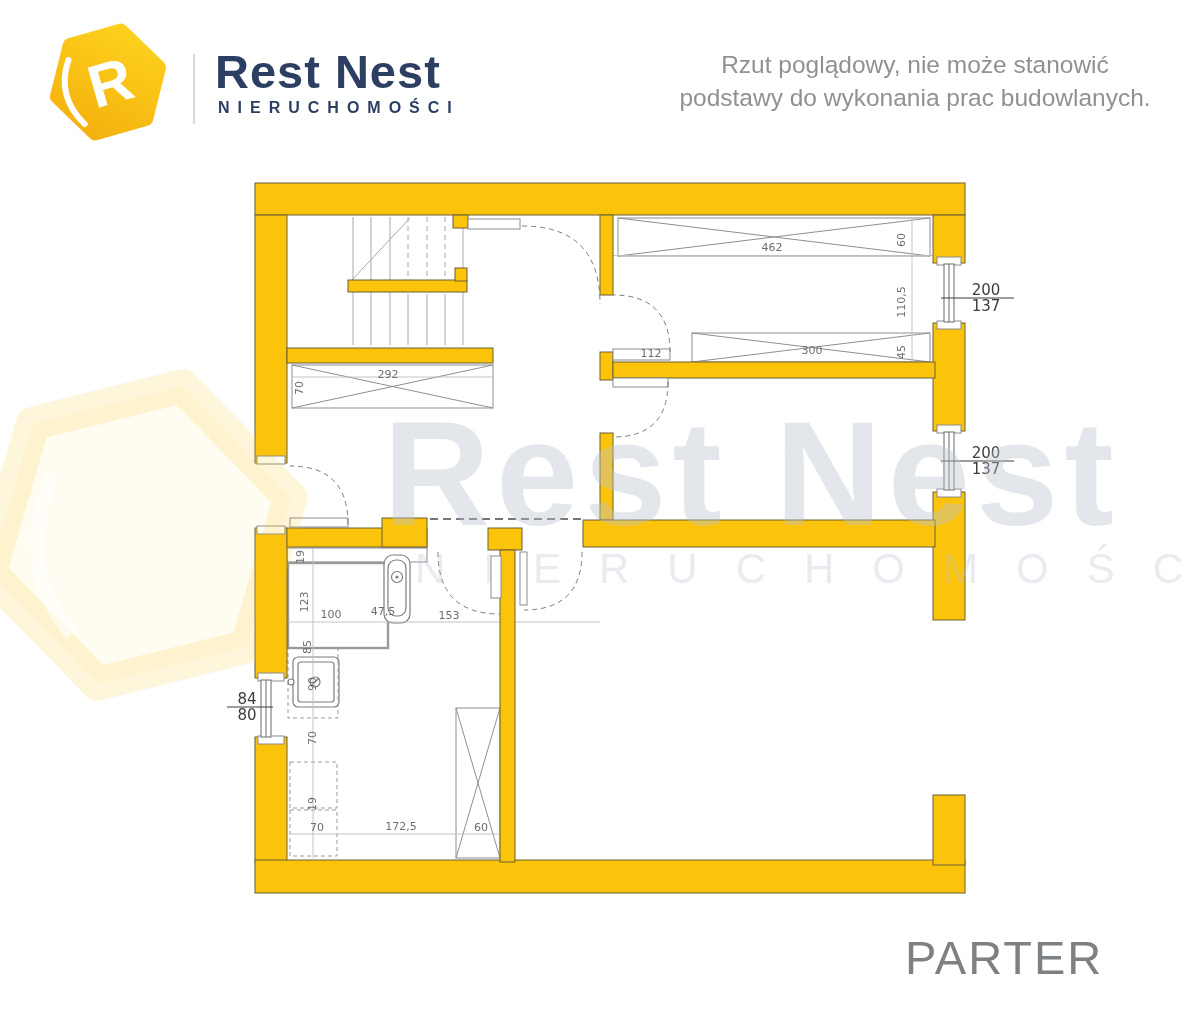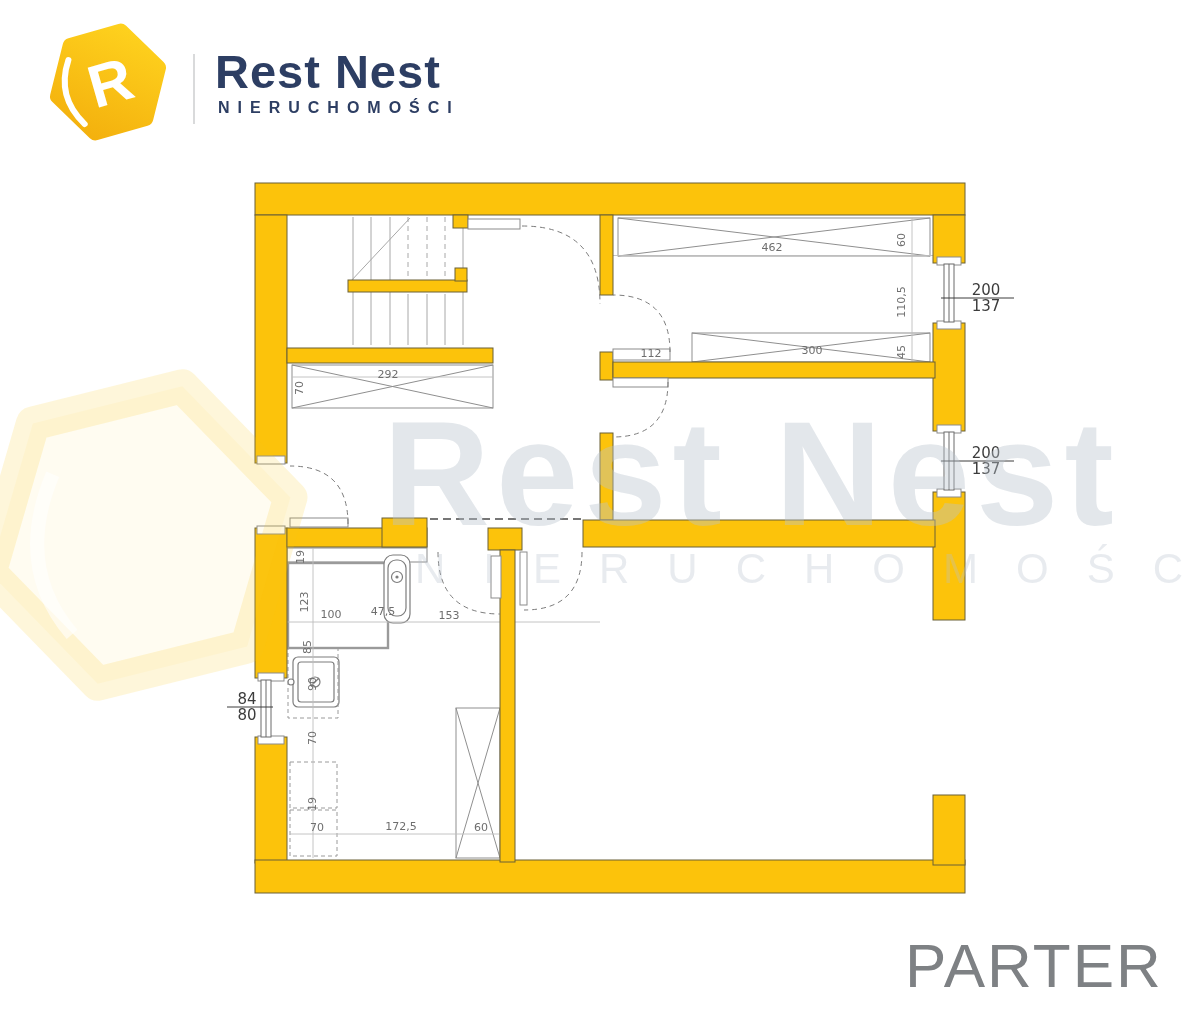--- a/index.html
+++ b/index.html
@@ -16,21 +16,21 @@
   #disclaimer{position:absolute;left:640px;top:48px;width:550px;text-align:center;
               font-size:24.5px;line-height:33px;color:var(--gray-text);}
   
   #wm-hex{position:absolute;left:-60px;top:355px;z-index:10;}
   #wm-brand{position:absolute;left:383px;top:400px;z-index:10;font-size:148px;font-weight:bold;
             letter-spacing:6px;white-space:nowrap;color:var(--watermark-strong);line-height:1;}
   #wm-sub{position:absolute;left:415px;top:548px;z-index:10;font-size:42px;
           letter-spacing:38px;white-space:nowrap;color:var(--watermark-soft);line-height:1;}
   
   #plan-svg{position:absolute;left:0;top:0;z-index:5;}
-  #floor-title{position:absolute;left:905px;top:930px;z-index:30;font-size:62px;
+  #floor-title{position:absolute;left:905px;top:930px;z-index:30;font-size:47px;
                letter-spacing:2px;color:var(--floor-title);}
   
   .wall{fill:var(--wall);stroke:var(--wall-outline);stroke-width:1;}
   .furn{fill:#fff;stroke:#8f8f8f;stroke-width:1;}
   .furn-d{stroke:#8f8f8f;stroke-width:1;fill:none;}
   .leaf{fill:#fff;stroke:#8b8b8b;stroke-width:1;}
   .arc{fill:none;stroke:#7c7c7c;stroke-width:1;stroke-dasharray:5 4;}
   .stair{stroke:#a8a8a8;stroke-width:1;fill:none;}
   .stair-d{stroke:#a8a8a8;stroke-width:1;fill:none;stroke-dasharray:5 4;}
   .dimline{stroke:#bdbdbd;stroke-width:0.9;fill:none;}
@@ -238,16 +238,20 @@
       </defs>
       <g transform="rotate(-16 68 60)">
         <polygon points="120,60 94,105 42,105 16,60 42,15 94,15" fill="url(#hexgrad)" stroke="url(#hexgrad)" stroke-width="16" stroke-linejoin="round"></polygon>
         <path d="M34,94 Q14,60 36,28" stroke="#ffffff" stroke-width="6" fill="none" stroke-linecap="round"></path>
         <text x="70" y="82" text-anchor="middle" font-family="Liberation Sans, sans-serif" font-size="60" font-weight="bold" fill="#ffffff">R</text>
       </g>
     </svg>
     <div id="logo-divider"></div>
     <div id="brand">Rest Nest</div>
     <div id="brand-sub">NIERUCHOMOŚCI</div>
+    <div id="disclaimer">
+      <div>Rzut  poglądowy, nie może stanowić</div>
+      <div>podstawy do wykonania prac budowlanych.</div>
+    </div>
   </div>
 
   <div id="floor-title">PARTER</div>
 </div>
 
 </body></html>

